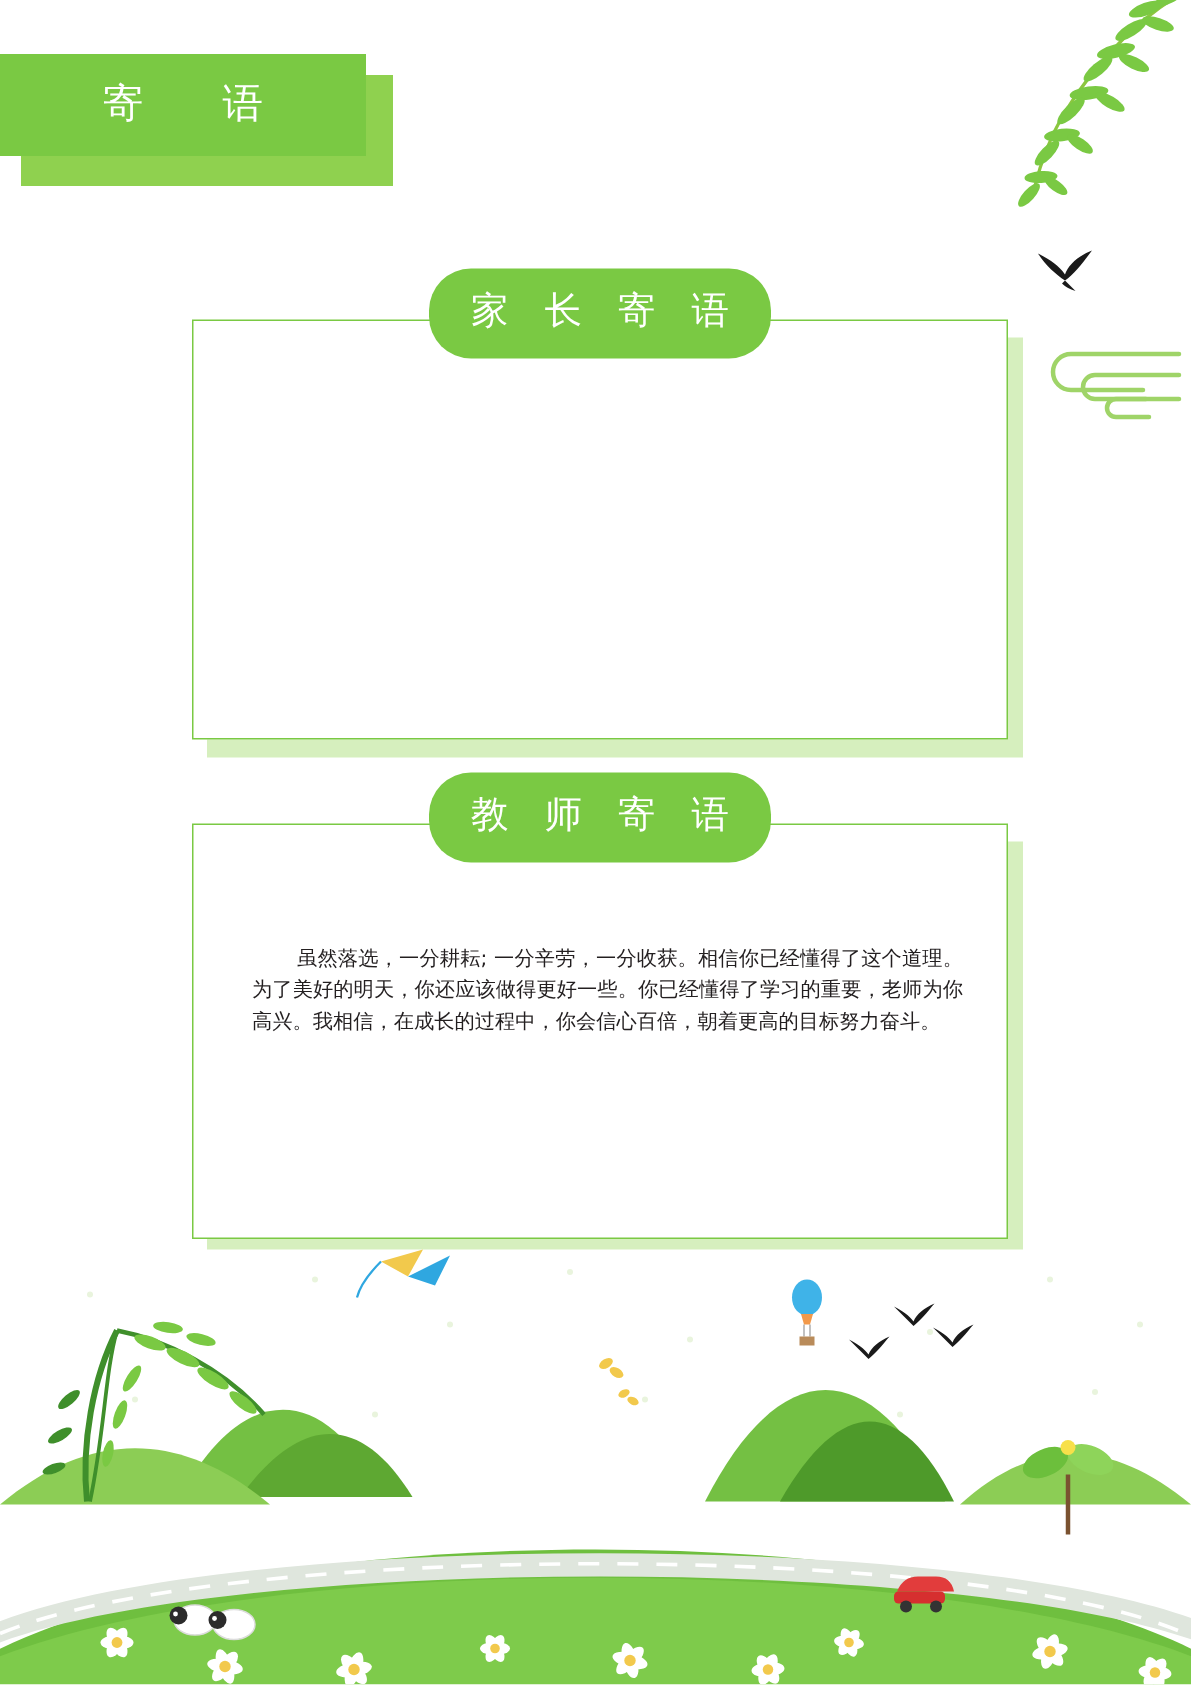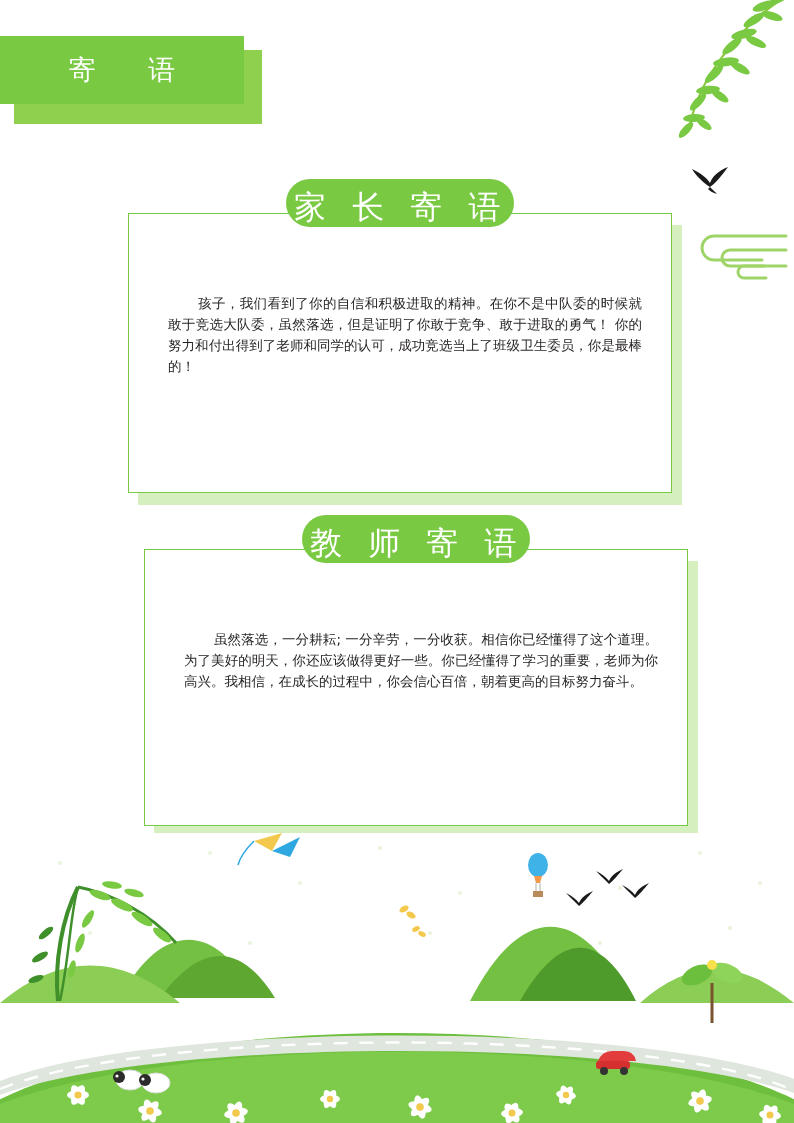--- a/index.html
+++ b/index.html
@@ -109,48 +109,48 @@
     background: #ffffff;
     border: 1px solid #7ac943;
     box-sizing: border-box;
   }
   .card-label {
     position: absolute;
     top: -34px;
     left: 50%;
     transform: translateX(-50%);
     width: 228px;
-    height: 48px;
+    height: 60px;
     background: #7ac943;
     border-radius: 28px;
     color: #ffffff;
-    font-size: 32px;
+    font-size: 25px;
     line-height: 56px;
-    text-align: left;
+    text-align: center;
     letter-spacing: 8px;
     text-indent: 8px;
     font-family: "DejaVu Sans", sans-serif;
     z-index: 3;
   }
   .card-text {
     position: absolute;
     left: 40px;
     right: 30px;
     top: 80px;
     color: #231f20;
     font-size: 13.5px;
     line-height: 21px;
     text-indent: 30px;
     text-align: justify;
     font-family: "DejaVu Sans", sans-serif;
     z-index: 2;
   }
 
   #card-parent { top: 213px; height: 280px; }
-  #card-teacher { top: 549px; height: 277px; margin-left: 16px; }
+  #card-teacher { top: 549px; height: 277px; }
 
   
   .scenery {
     position: absolute;
     left: 0;
     bottom: 0;
     width: 794px;
     height: 300px;
     overflow: hidden;
   }
@@ -196,21 +196,20 @@
   <svg class="cloud-deco" viewBox="0 0 110 60">
     <path d="M108 8 H36 a12 12 0 0 0 0 24 h48" stroke="#9fd468" stroke-width="3" fill="none" stroke-linecap="round"></path>
     <path d="M108 22 H52 a8 8 0 0 0 0 16 h34" stroke="#9fd468" stroke-width="3" fill="none" stroke-linecap="round"></path>
     <path d="M108 38 H66 a6 6 0 0 0 0 12 h22" stroke="#9fd468" stroke-width="3" fill="none" stroke-linecap="round"></path>
   </svg>
 
   <div class="card" id="card-parent">
     <div class="card-shadow"></div>
     <div class="card-body"></div>
     <div class="card-label">家 长 寄 语</div>
-    <div class="card-text">孩子，我们看到了你的自信和积极进取的精神。在你不是中队委的时候就敢于竞选大队委，虽然落选，但是证明了你敢于竞争、敢于进取的勇气！  你的努力和付出得到了老师和同学的认可，成功竞选当上了班级卫生委员，你是最棒的！</div>
   </div>
 
   <div class="card" id="card-teacher">
     <div class="card-shadow"></div>
     <div class="card-body"></div>
     <div class="card-label">教 师 寄 语</div>
     <div class="card-text">虽然落选，一分耕耘; 一分辛劳，一分收获。相信你已经懂得了这个道理。为了美好的明天，你还应该做得更好一些。你已经懂得了学习的重要，老师为你高兴。我相信，在成长的过程中，你会信心百倍，朝着更高的目标努力奋斗。</div>
   </div>
 
   <svg class="scenery" viewBox="0 0 794 300">

